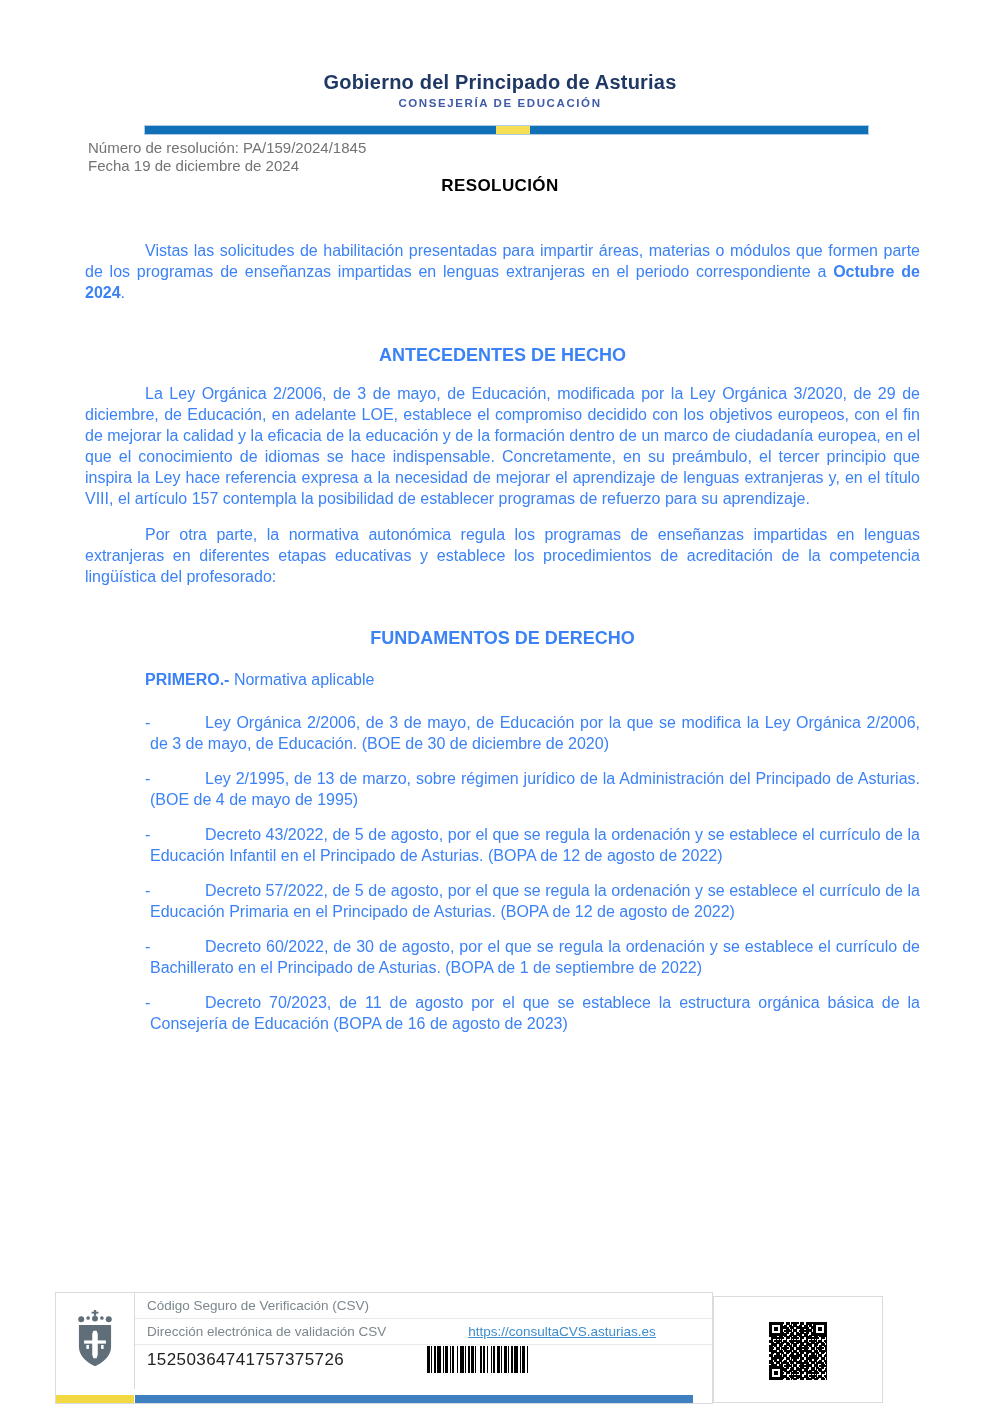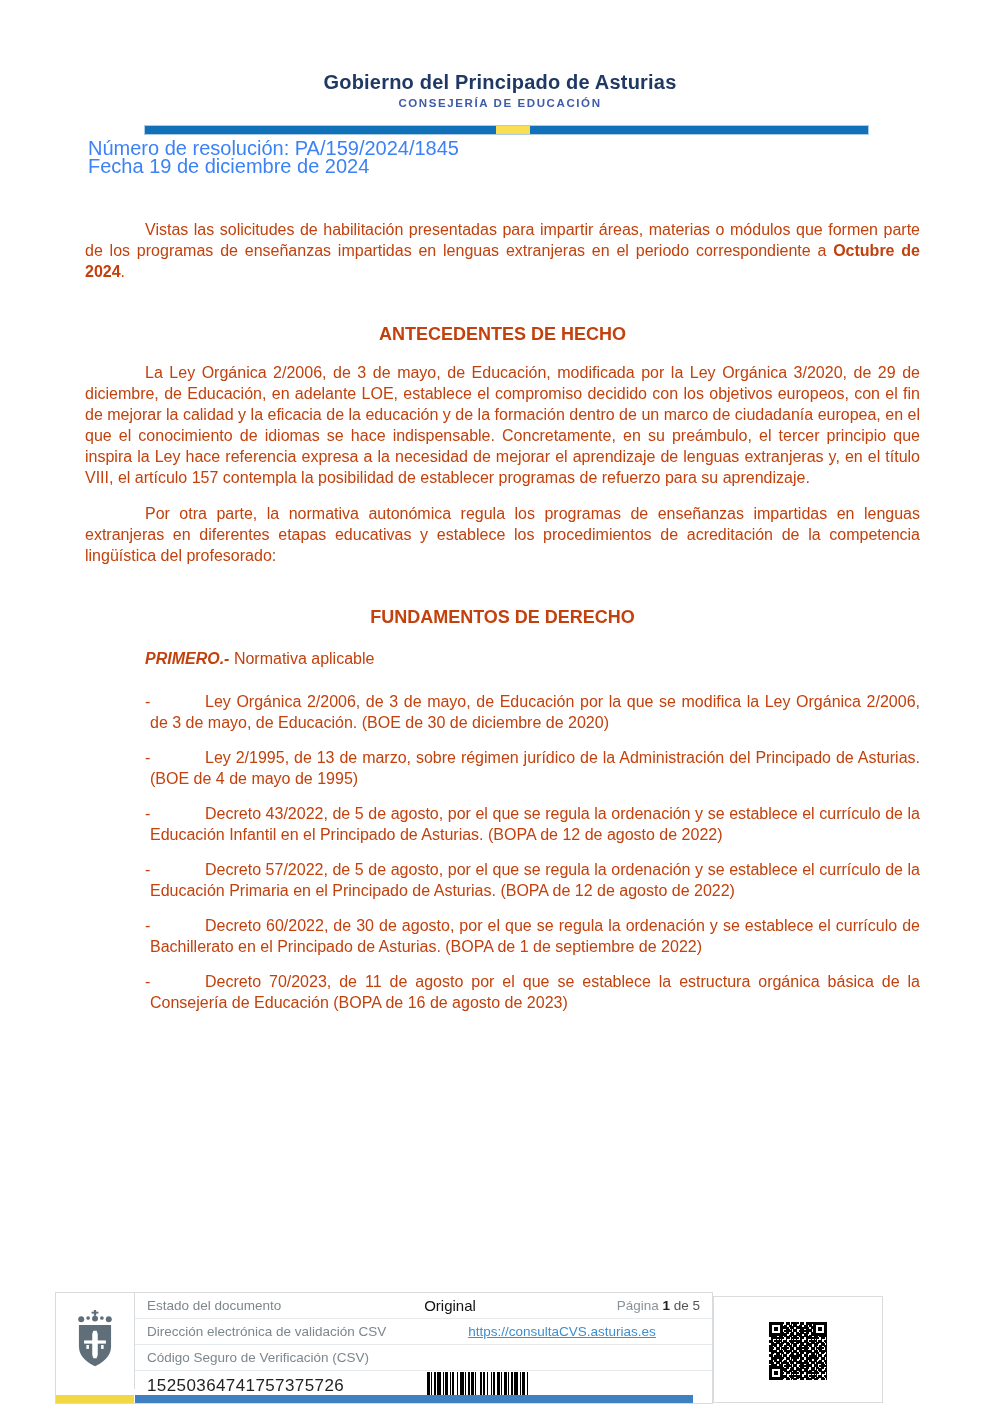--- a/index.html
+++ b/index.html
@@ -10,31 +10,31 @@
   
   .header{padding-top:56px;text-align:center;}
   .header-title{font-size:20px;font-weight:bold;color:#203864;letter-spacing:.2px;}
   .header-sub{margin-top:3px;font-size:11.5px;color:#3f5aa8;letter-spacing:1.6px;font-weight:bold;}
   .topbar{
     position:absolute;left:144px;top:110px;width:725px;height:10px;
     background:#1070b8;border:1px solid #aecbe6;box-sizing:border-box;
   }
   .topbar-yellow{position:absolute;left:351px;top:0;width:34px;height:100%;background:#f7de55;}
   
-  .meta{margin:30px 0 0 88px;font-size:20px;line-height:18px;color:#3b82f6;}
+  .meta{margin:30px 0 0 88px;font-size:15px;line-height:18px;color:#737373;}
   .doc-title{margin-top:1px;text-align:center;font-size:17px;font-weight:bold;letter-spacing:.4px;}
   
-  .content{margin:44px 80px 0 85px;font-size:16px;line-height:21px;color:#c2410c;}
+  .content{margin:44px 80px 0 85px;font-size:16px;line-height:21px;color:#3b82f6;}
   .para{text-align:justify;text-indent:60px;margin:0;}
   .p2{margin-top:17px;}
   .p3{margin-top:15px;}
   .center-h{margin-top:42px;text-align:center;font-weight:bold;font-size:18px;}
   .h-fund{margin-top:41px;}
   .primero{margin:20px 0 0 60px;font-size:16px;}
-  .primero b{font-weight:bold;font-style:italic;}
+  .primero b{font-weight:bold;}
   .list{margin-top:22px;}
   .li{
     margin:14px 0 0 60px;padding-left:5px;text-indent:-5px;
     text-align:justify;line-height:21px;
   }
   .li .dash{display:inline-block;width:60px;text-indent:0;}
   
   .footer-box{
     position:absolute;left:55px;top:1277px;width:658px;height:112px;
     border:1px solid #d9dcdf;box-sizing:border-box;background:#fff;
@@ -83,20 +83,21 @@
     <div class="header-sub">CONSEJERÍA DE EDUCACIÓN</div>
   </div>
   <div class="topbar">
     <div class="topbar-yellow"></div>
   </div>
 
   <div class="meta">
     <div>Número de resolución: PA/159/2024/1845</div>
     <div>Fecha 19 de diciembre de 2024</div>
   </div>
+  <div class="doc-title">RESOLUCIÓN</div>
 
   <div class="content">
     <p class="para"><span>Vistas las solicitudes de habilitación presentadas para impartir áreas, materias o módulos que formen parte de los programas de enseñanzas impartidas en lenguas extranjeras en el periodo correspondiente a </span><b>Octubre de 2024</b><span>.</span></p>
 
     <div class="center-h">ANTECEDENTES DE HECHO</div>
 
     <p class="para p2">La Ley Orgánica 2/2006, de 3 de mayo, de Educación, modificada por la Ley Orgánica 3/2020, de 29 de diciembre, de Educación, en adelante LOE, establece el compromiso decidido con los objetivos europeos, con el fin de mejorar la calidad y la eficacia de la educación y de la formación dentro de un marco de ciudadanía europea, en el que el conocimiento de idiomas se hace indispensable. Concretamente, en su preámbulo, el tercer principio que inspira la Ley hace referencia expresa a la necesidad de mejorar el aprendizaje de lenguas extranjeras y, en el título VIII, el artículo 157 contempla la posibilidad de establecer programas de refuerzo para su aprendizaje.</p>
 
     <p class="para p3">Por otra parte, la normativa autonómica regula los programas de enseñanzas impartidas en lenguas extranjeras en diferentes etapas educativas y establece los procedimientos de acreditación de la competencia lingüística del profesorado:</p>
 
@@ -131,36 +132,27 @@
           <g fill="#ffffff">
             <path d="M18.6 18 h2.8 l1 3 v18 l-1 3 h-2.8 l-1 -3 v-18 z"></path>
             <path d="M10.5 26.5 h19 v2.8 h-19 z"></path>
             <rect x="12.5" y="30.5" width="2.2" height="3.4"></rect>
             <rect x="25.3" y="30.5" width="2.2" height="3.4"></rect>
           </g>
         </svg>
       </div>
       <div class="ftable">
         <div class="frow">
-          <div class="flabel">Estado del documento</div>
-          <div class="fvalue-original">Original</div>
-          <div class="fpage">
-            <span class="pg-label">Página</span>
-            <span class="pg-num">1</span>
-            <span>de 5</span>
-          </div>
+          <div class="flabel">Código Seguro de Verificación (CSV)</div>
         </div>
         <div class="frow">
           <div class="flabel">Dirección electrónica de validación CSV</div>
           <div class="flink-cell">
             <span class="flink">https://consultaCVS.asturias.es</span>
           </div>
-        </div>
-        <div class="frow">
-          <div class="flabel">Código Seguro de Verificación (CSV)</div>
         </div>
         <div class="frow row4">
           <div class="fcsv">15250364741757375726</div>
           <svg class="barcode" id="barcode-svg" viewBox="0 0 181 27" preserveAspectRatio="none">
               <rect x="0" y="0" width="3" height="27" fill="#000"></rect>
               <rect x="4" y="0" width="1" height="27" fill="#000"></rect>
               <rect x="7" y="0" width="2" height="27" fill="#000"></rect>
               <rect x="10" y="0" width="4" height="27" fill="#000"></rect>
               <rect x="16" y="0" width="1" height="27" fill="#000"></rect>
               <rect x="18" y="0" width="3" height="27" fill="#000"></rect>

